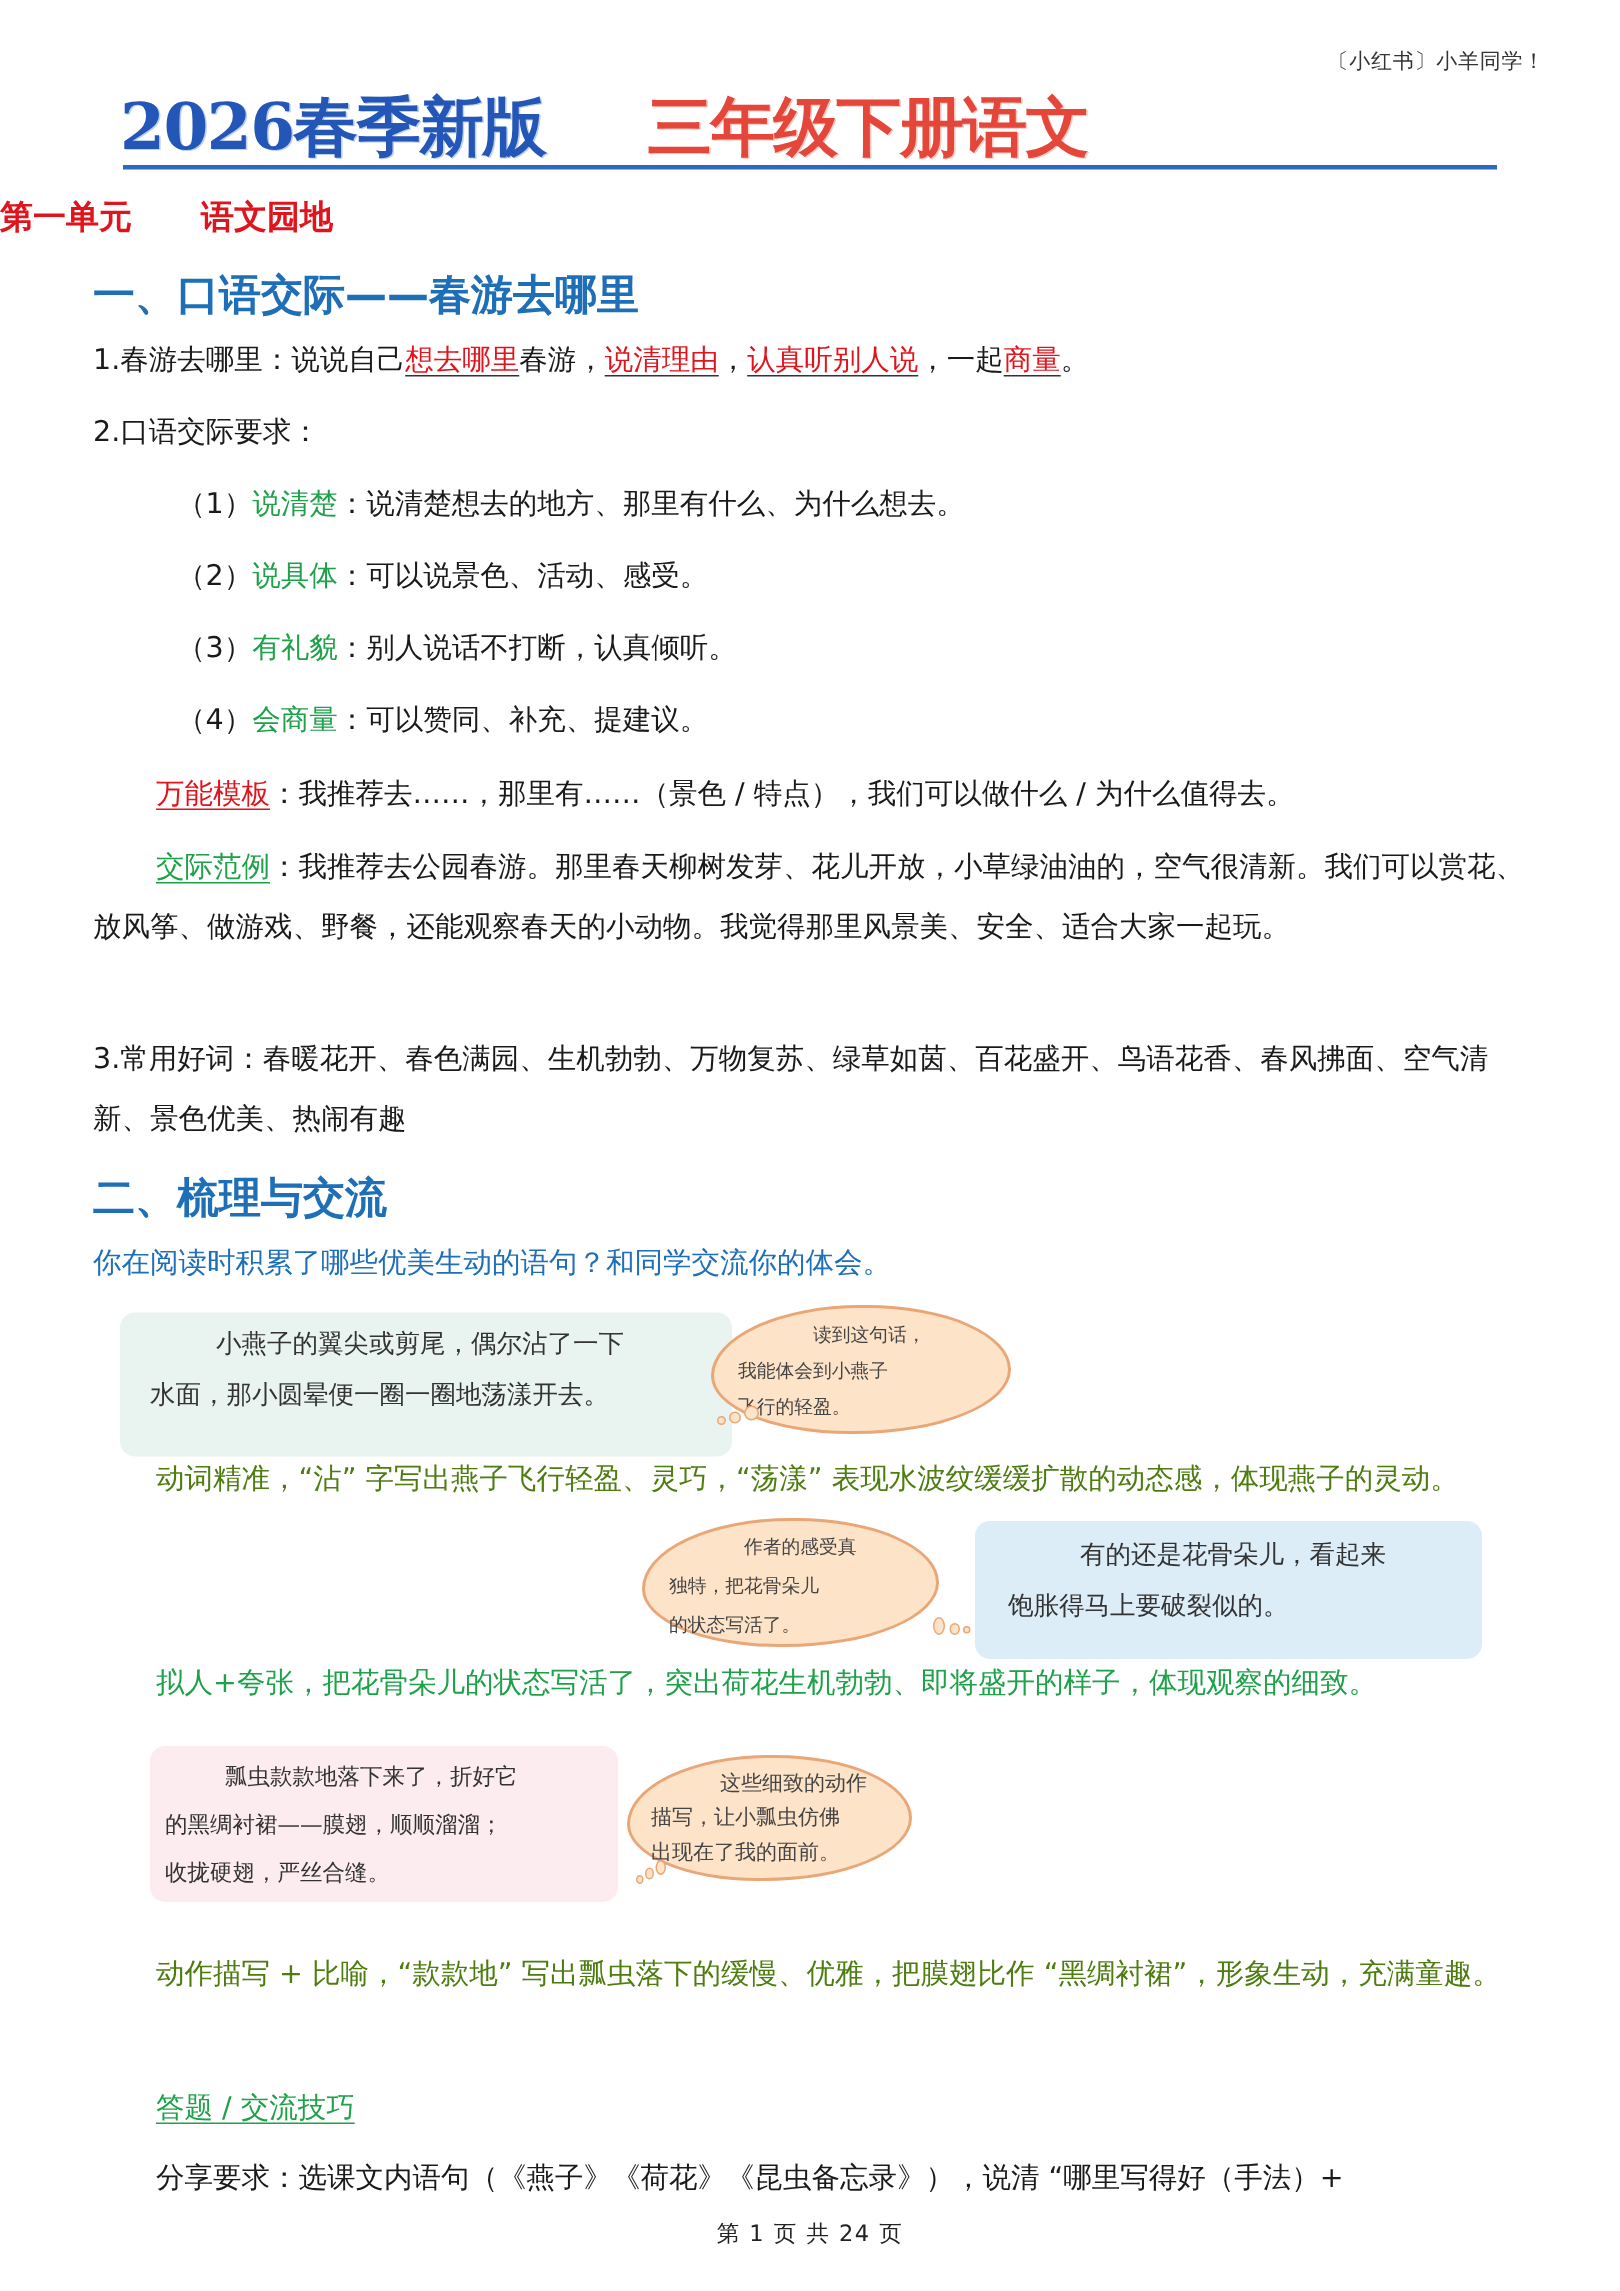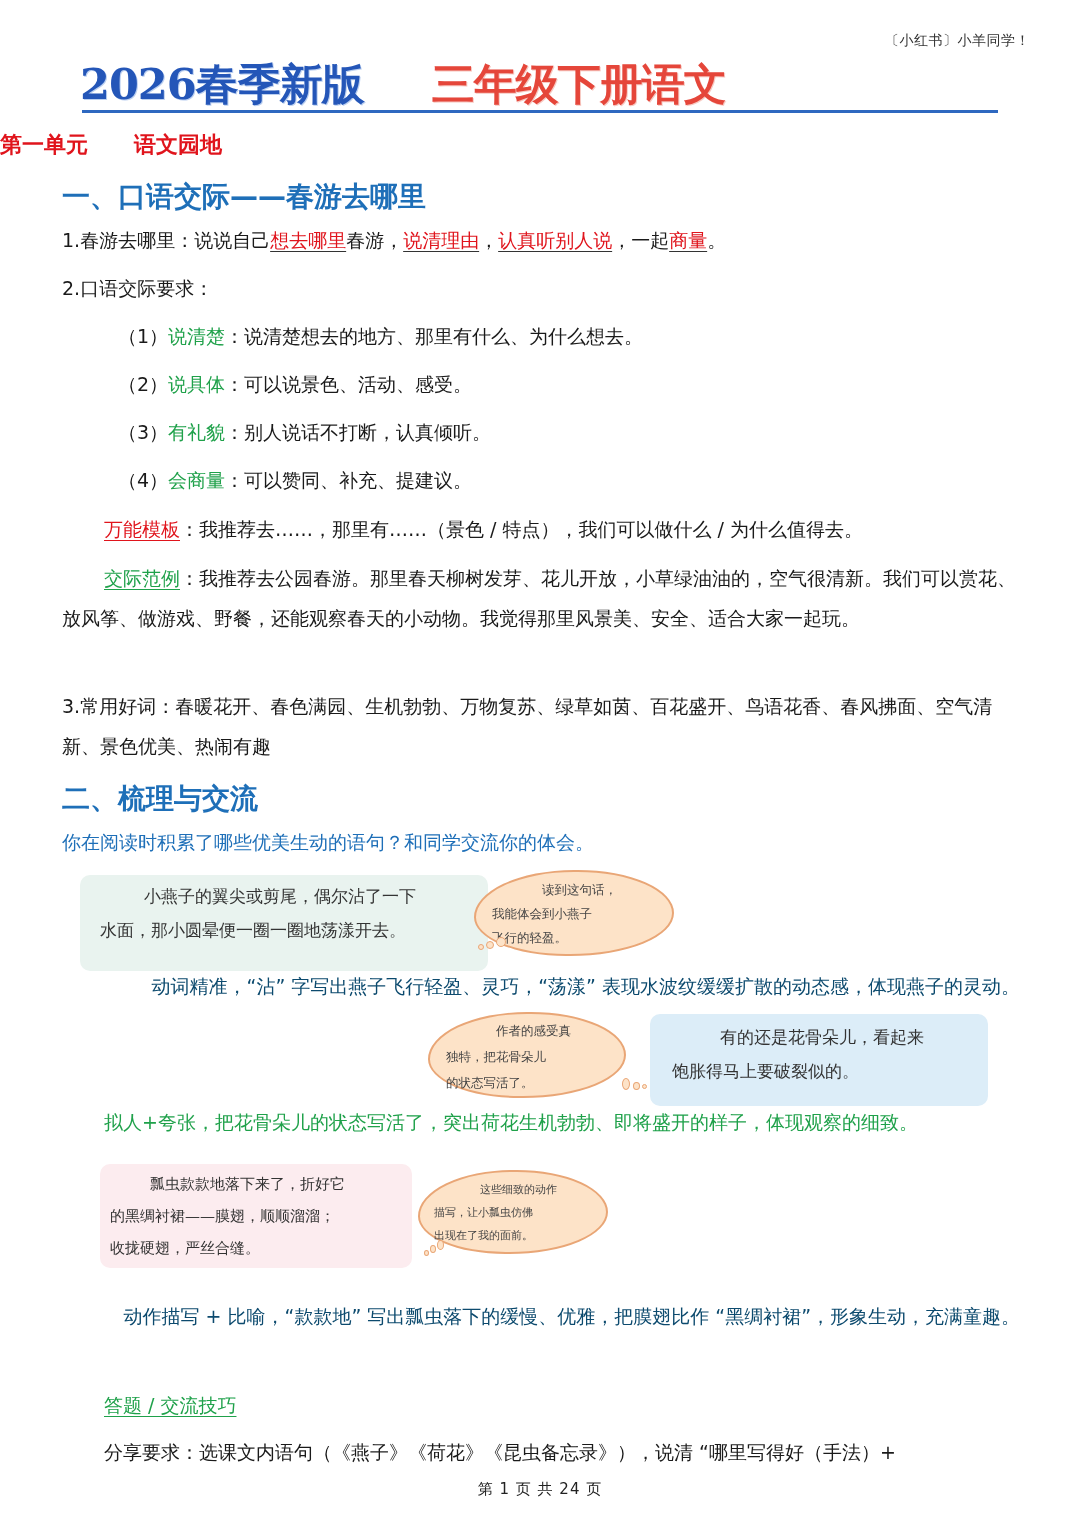--- a/index.html
+++ b/index.html
@@ -9,21 +9,21 @@
   .watermark { top: 32px; right: 50px; font-size: 14px; color: #333; letter-spacing: 0.5px; }
   .title-row { top: 58px; left: 80px; width: 920px; height: 56px; display: flex; align-items: flex-end; font-weight: bold; font-size: 43px; font-family: "DejaVu Serif", serif; letter-spacing: -1px; }
   .t-blue { color: #2456b8; text-shadow: 1px 1px 0 #bcd0f0; }
   .t-red { color: #e5463a; margin-left: 68px; text-shadow: 1px 1px 0 #f7c9c2; }
   .t-green { color: #3f9a4b; margin-left: 44px; text-shadow: 1px 1px 0 #c7e6c8; }
   .title-rule { top: 110px; left: 82px; width: 916px; height: 3px; background: #2e68c0; }
   .unit-title { top: 130px; left: 0; width: 1080px; text-align: left; font-size: 22px; font-weight: bold; color: #e0141c; }
   .unit-title span + span { margin-left: 46px; }
   .h-blue { color: #1e6fb8; font-weight: bold; font-size: 28px; }
   .txt { font-size: 19px; line-height: 40px; color: #1a1a1a; }
-  .red { color: #0c4a6e; text-align: right; }
+  .red { color: #4d7c0f; }
   .green { color: #1fa14a; }
   .blue { color: #1e6fb8; }
   .ul-red { color: #e0141c; text-decoration: underline; text-decoration-color: #333; text-underline-offset: 4px; }
   .ul-red2 { color: #e0141c; text-decoration: underline; text-decoration-color: #e0141c; text-underline-offset: 4px; }
   .ul-green { color: #1fa14a; text-decoration: underline; text-underline-offset: 4px; }
   .para { left: 62px; width: 958px; }
   .indent { text-indent: 42px; }
   .item { left: 118px; }
   .quote-box { border-radius: 10px; font-family: "DejaVu Serif", serif; font-size: 17px; line-height: 34px; color: #333; padding: 10px 20px; }
   .cloud { background: #fde3c8; border: 2px solid #e9a676; border-radius: 50% 48% 52% 46% / 55% 50% 50% 45%; font-family: "DejaVu Serif", serif; font-size: 13px; line-height: 24px; color: #444; padding: 14px 18px; }
@@ -108,21 +108,21 @@
   <div>饱胀得马上要破裂似的。</div>
 </div>
 
 <div class="abs para txt green indent" style="top:1102px;">拟人+夸张，把花骨朵儿的状态写活了，突出荷花生机勃勃、即将盛开的样子，体现观察的细致。</div>
 
 <div class="abs quote-box" style="top:1164px; left:100px; width:312px; height:104px; background:#fcecef; padding:4px 10px; font-size:15px; line-height:32px;">
   <div style="text-indent:40px;">瓢虫款款地落下来了，折好它</div>
   <div>的黑绸衬裙——膜翅，顺顺溜溜；</div>
   <div>收拢硬翅，严丝合缝。</div>
 </div>
-<div class="abs cloud" style="top:1170px; left:418px; width:190px; height:84px; padding:6px 14px; font-size:11px; line-height:23px;">
+<div class="abs cloud" style="top:1170px; left:418px; width:190px; height:84px; padding:6px 14px; font-size:14px; line-height:23px;">
   <div style="text-indent:46px;">这些细致的动作</div>
   <div>描写，让小瓢虫仿佛</div>
   <div>出现在了我的面前。</div>
 </div>
 <div class="dot" style="top:1250px; left:424px; width:5px; height:6px;"></div>
 <div class="dot" style="top:1245px; left:430px; width:6px; height:8px;"></div>
 <div class="dot" style="top:1240px; left:437px; width:7px; height:10px;"></div>
 
 <div class="abs para txt red indent" style="top:1296px;">动作描写 + 比喻，“款款地” 写出瓢虫落下的缓慢、优雅，把膜翅比作 “黑绸衬裙”，形象生动，充满童趣。</div>
 

